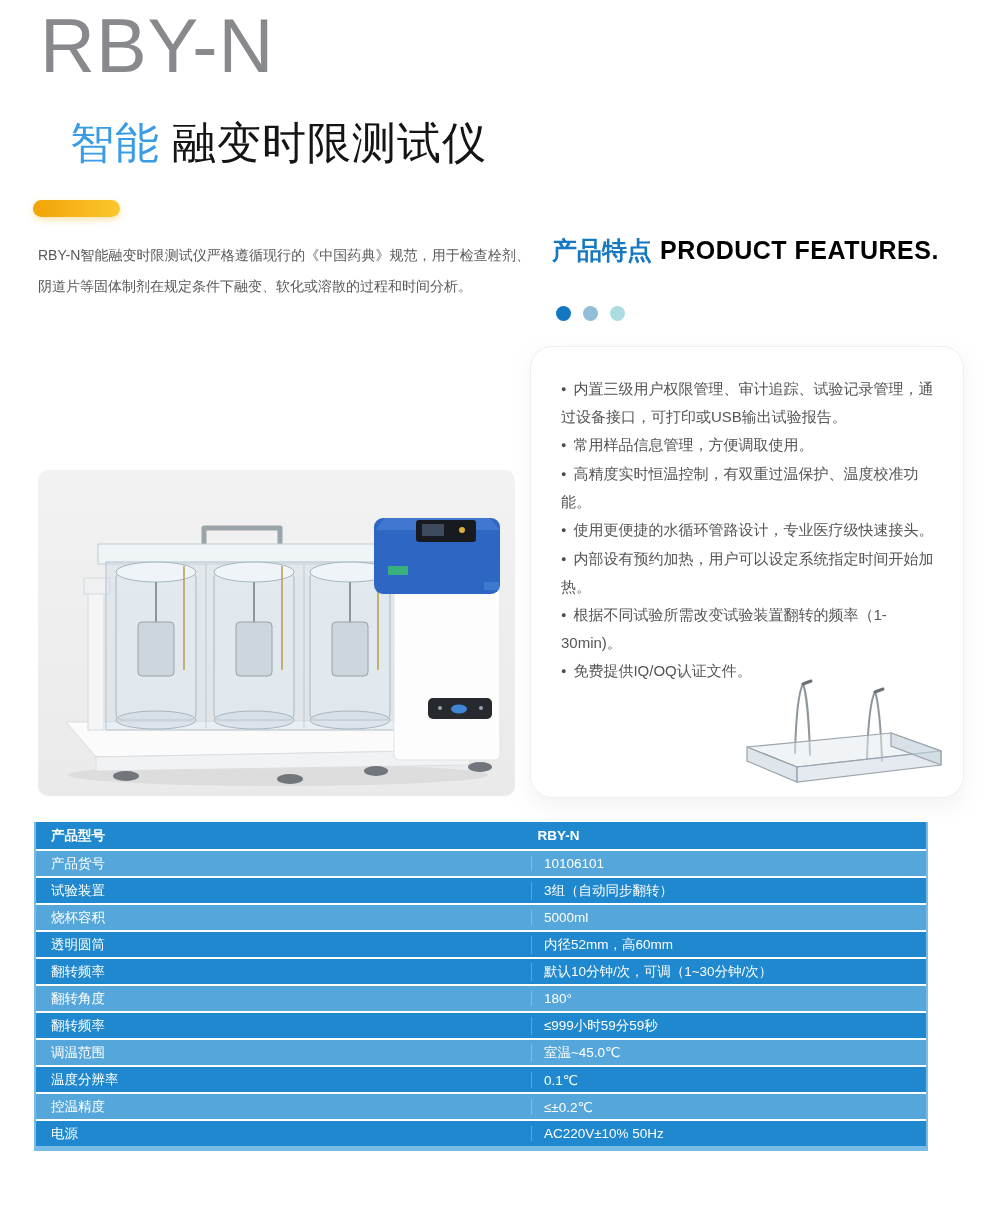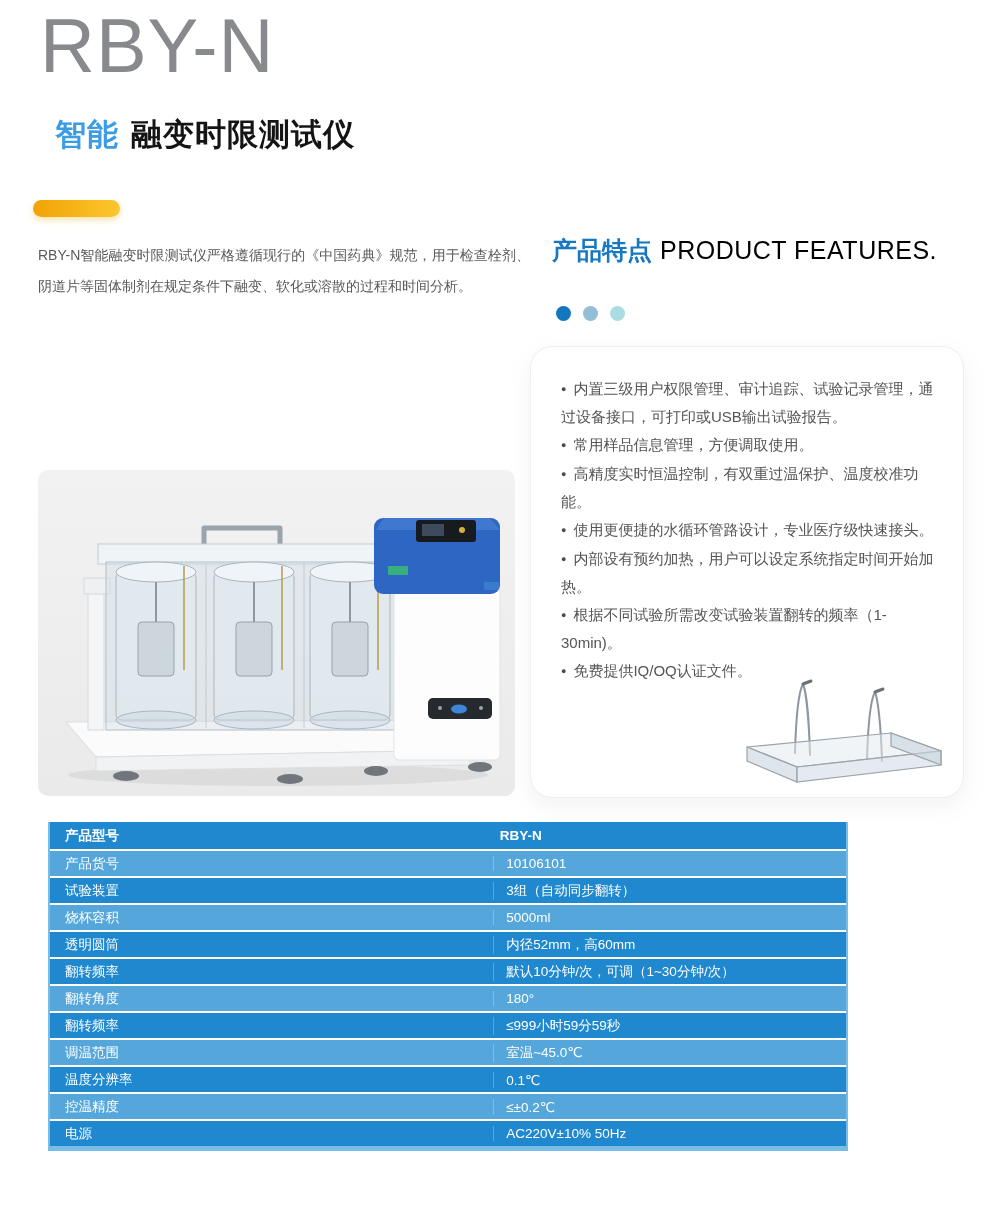--- a/index.html
+++ b/index.html
@@ -7,50 +7,50 @@
     --pill-from:#f1a306; --pill-to:#fdc62f; --body-text:#595959;
     --row-dark:#1f88ce; --row-light:#55a7db; --table-edge:#79bce6;
   }
   *{box-sizing:border-box;margin:0;padding:0;}
   html,body{background:#fff;}
   body{font-family:"Liberation Sans","DejaVu Sans",sans-serif;}
   #page{position:relative;width:990px;height:1224px;background:#fff;overflow:hidden;}
 
   .model-title{position:absolute;left:40px;top:2px;font-size:76px;font-weight:400;
     color:var(--title-gray);letter-spacing:1px;}
-  .subtitle{position:absolute;left:55px;top:114px;font-size:31px;color:#141414;
-    letter-spacing:1px;white-space:nowrap;font-weight:bold;}
+  .subtitle{position:absolute;left:70px;top:114px;font-size:44px;color:#141414;
+    letter-spacing:1px;white-space:nowrap;}
   .subtitle .hl{color:var(--subtitle-blue);margin-right:12px;}
   .accent-pill{position:absolute;left:33px;top:200px;width:87px;height:17px;border-radius:9px;
     background:linear-gradient(90deg,var(--pill-from),var(--pill-to));
     box-shadow:0 3px 6px rgba(245,177,27,.35);}
 
   .intro{position:absolute;left:38px;top:240px;width:492px;font-size:14px;line-height:31px;
     color:var(--body-text);text-align:justify;}
 
   .feat-heading{position:absolute;left:552px;top:234px;white-space:nowrap;}
   .feat-heading .cn{font-size:25px;font-weight:bold;color:var(--heading-blue);}
-  .feat-heading .en{font-size:25px;font-weight:normal;color:#000;margin-left:8px;letter-spacing:.5px;}
+  .feat-heading .en{font-size:25px;font-weight:bold;color:#000;margin-left:8px;letter-spacing:.5px;}
 
   .dots{position:absolute;left:556px;top:306px;display:flex;gap:12px;}
   .dots .dot{width:15px;height:15px;border-radius:50%;display:inline-block;}
 
   .feature-card{position:absolute;left:530px;top:346px;width:434px;height:452px;
     background:#fff;border:1px solid #efefef;border-radius:22px;
     box-shadow:0 8px 22px rgba(120,130,140,.10);padding:28px 26px 0 30px;overflow:hidden;}
   .feature-list{list-style:none;font-size:15px;line-height:27px;color:#555;}
   .feature-list li{margin:0 0 1px 0;}
   .feature-list .bullet{font-size:9px;color:#4a4a4a;vertical-align:2px;margin-right:7px;}
 
   .basket-figure{position:absolute;right:14px;bottom:6px;width:210px;height:120px;}
 
   .instrument-card{position:absolute;left:38px;top:470px;width:477px;height:326px;
     border-radius:10px;background:linear-gradient(180deg,#f2f2f2,#eaeaea);overflow:hidden;}
 
-  .spec-table{position:absolute;left:48px;top:822px;width:800px;
+  .spec-table{position:absolute;left:34px;top:822px;width:894px;
     border-left:2px solid var(--table-edge);border-right:2px solid var(--table-edge);
     border-bottom:5px solid var(--table-edge);}
   .t-row{display:flex;align-items:center;height:27px;font-size:13.5px;color:#fff;}
   .t-row + .t-row{border-top:2px solid #fff;gap:12px;}
   .t-row.dark{background:var(--row-dark);}
   .t-row.light{background:var(--row-light);}
   .t-row.head{font-weight:bold;}
   .t-label{width:55%;padding-left:15px;}
   .t-value{width:45%;padding-left:12px;border-left:1px solid rgba(255,255,255,.25);}
   .t-row.head .t-value{border-left:none;}

